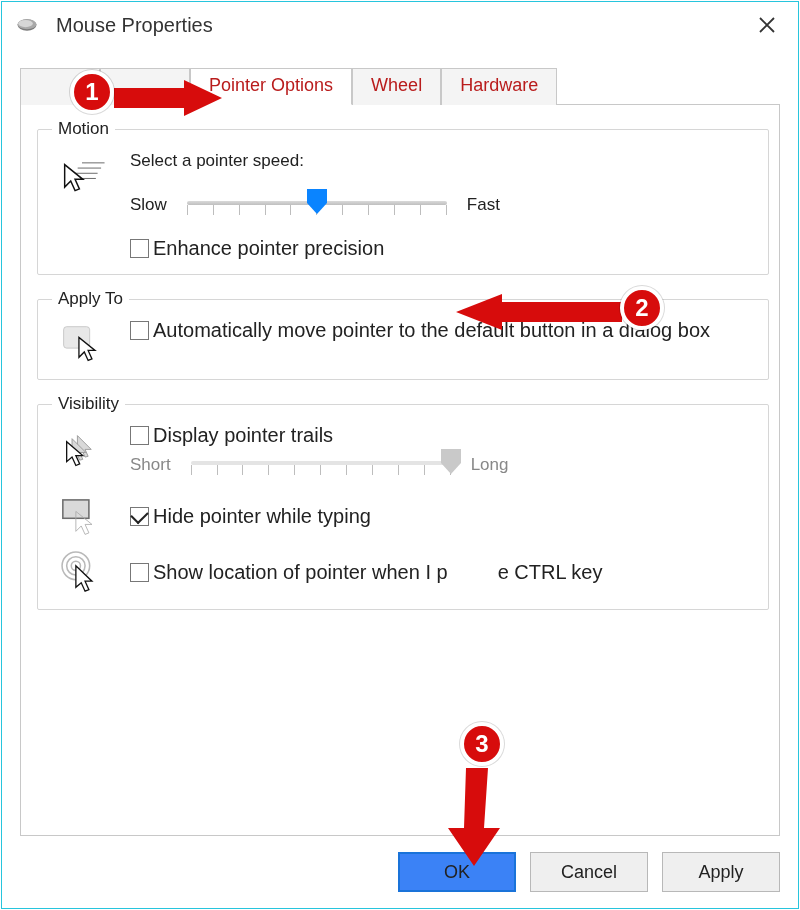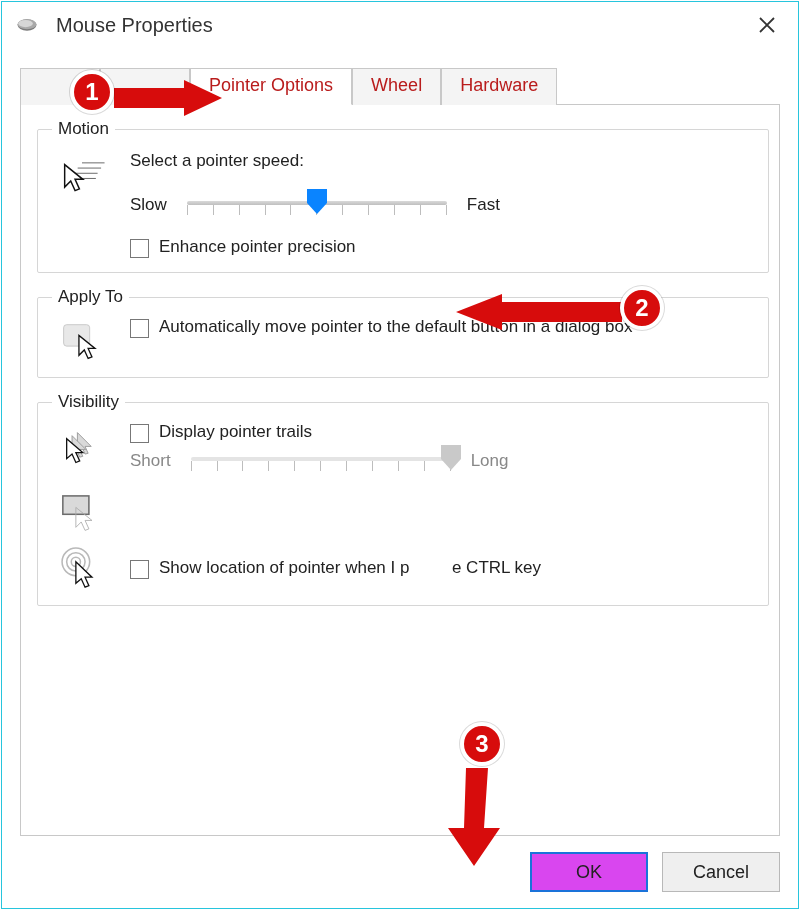--- a/index.html
+++ b/index.html
@@ -118,22 +118,22 @@
   .ticks { position:absolute; left:0; right:0; top:18px; display:flex; justify-content:space-between;}
   .ticks span { width:1px; height:10px; background:#bdbdbd; }
   .thumb {
     position:absolute; top:0; width:24px; height:28px;
     transform: translateX(-50%);
   }
   .thumb.blue svg path { fill:#0a84ff; }
   .thumb.grey svg path { fill:#c9c9c9; }
 
   .check-row {
-    display:flex; align-items:flex-start; gap:10px; margin-top:14px;
-    font-size:17px; color:#222;
+    display:flex; align-items:flex-start; gap:4px; margin-top:14px;
+    font-size:20px; color:#222;
   }
   .check-row.nolead { margin-top:0; }
   .checkbox {
     width:19px; height:19px; border:1px solid #777;
     display:inline-flex; align-items:center; justify-content:center;
     flex:0 0 19px; margin-top:2px; cursor:pointer; background:#fff;
   }
   .checkbox.checked::after {
     content:""; width:13px; height:9px;
     border-left:2px solid #222; border-bottom:2px solid #222;
@@ -147,21 +147,21 @@
   .footer {
     position:absolute; right:18px; bottom:16px;
     display:flex; gap:14px;
   }
   .btn {
     min-width:118px; height:40px;
     border:1px solid #b8b8b8; background:#efefef;
     font-size:18px; color:#222; cursor:pointer;
     display:flex; align-items:center; justify-content:center;
   }
-  .btn.primary { border:2px solid #1a73d9; background:#d946ef;text-align:center; }
+  .btn.primary { border:2px solid #1a73d9; background:#3b82f6;text-align:center; }
 
   
   .badge {
     position:absolute; width:44px; height:44px; border-radius:50%;
     background:#d70c0c; border:4px solid #fff;
     box-shadow: 0 0 0 1px rgba(0,0,0,.15);
     color:#fff; font-weight:700; font-size:24px;
     display:flex; align-items:center; justify-content:center;
     z-index:20;
   }
@@ -313,20 +313,24 @@
         <div class="vis-row">
           <div class="icon-cell small-icon">
             <svg viewBox="0 0 60 60">
               <rect x="4" y="8" width="36" height="26" fill="#6c6c6c"></rect>
               <rect x="6" y="10" width="32" height="22" fill="#d9d9d9"></rect>
               <g stroke="#aaa" fill="none" stroke-width="1.1">
                 <path d="M22 24 L22 50 L29 43 L34 54 L39 52 L34 41 L43 41 Z"></path>
               </g>
             </svg>
           </div>
+          <div class="body check-row nolead">
+            <span class="checkbox checked"></span>
+            <span>Hide pointer while typing</span>
+          </div>
         </div>
 
         <div class="vis-row" style="margin-bottom:0">
           <div class="icon-cell small-icon">
             <svg viewBox="0 0 60 60">
               <circle cx="22" cy="22" r="18" fill="none" stroke="#b9b9b9" stroke-width="2"></circle>
               <circle cx="22" cy="22" r="12" fill="none" stroke="#b9b9b9" stroke-width="2"></circle>
               <circle cx="22" cy="22" r="6" fill="none" stroke="#b9b9b9" stroke-width="2"></circle>
               <path d="M22 22 L22 50 L29 44 L34 55 L39 53 L34 42 L43 42 Z" fill="#fff" stroke="#111" stroke-width="1.7"></path>
             </svg>
@@ -339,20 +343,21 @@
           </div>
         </div>
 
       </fieldset>
     </div>
   </div>
 
   <div class="footer">
     <div class="btn primary">OK</div>
     <div class="btn">Cancel</div>
+    <div class="btn">Apply</div>
   </div>
 
   <div class="badge" style="left:68px; top:68px">1</div>
   <div class="arrow" style="left:112px; top:76px">
     <svg width="110" height="40" viewBox="0 0 110 40">
       <polygon points="0,10 70,10 70,2 108,20 70,38 70,30 0,30" fill="#d70c0c"></polygon>
     </svg>
   </div>
 
   <div class="badge" style="left:618px; top:284px">2</div>

